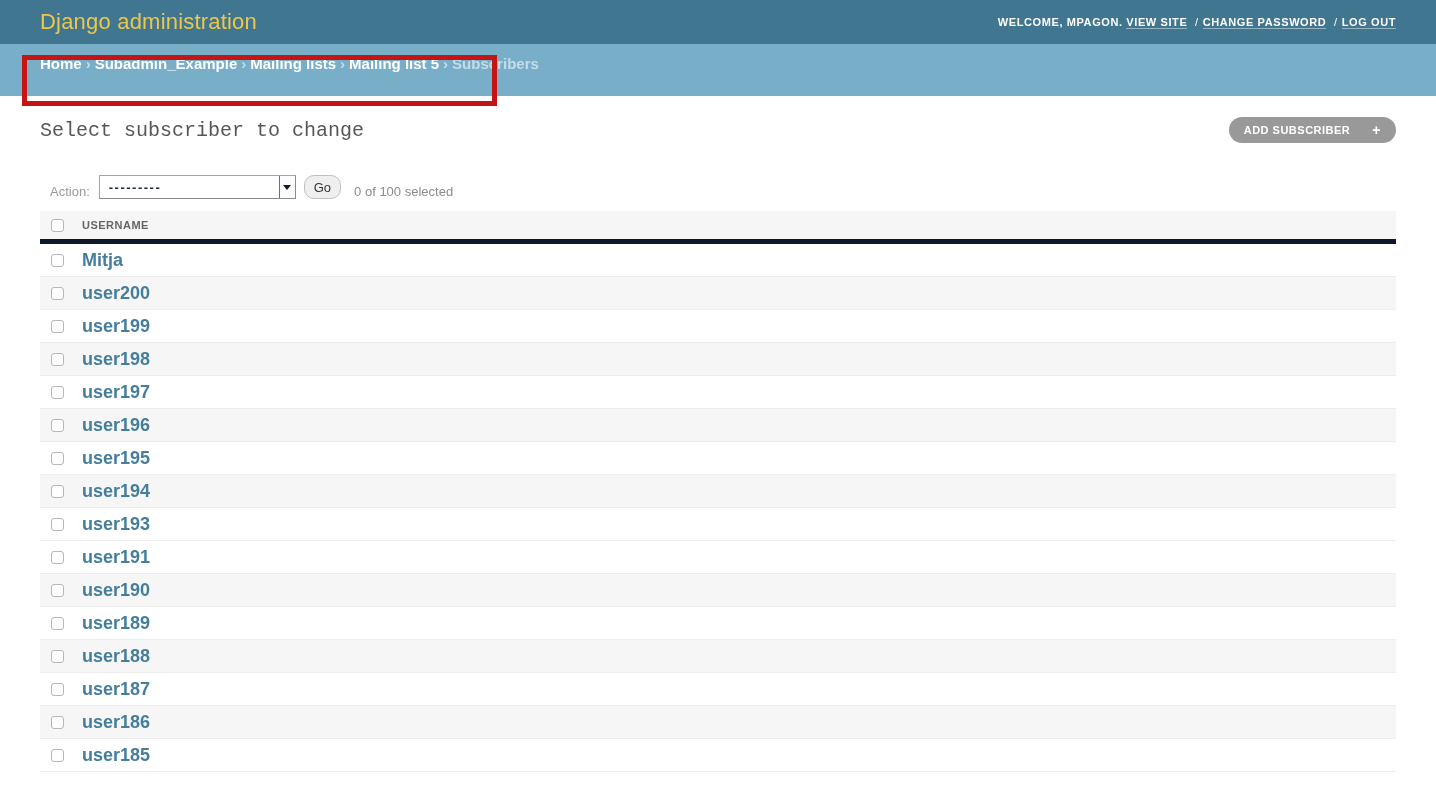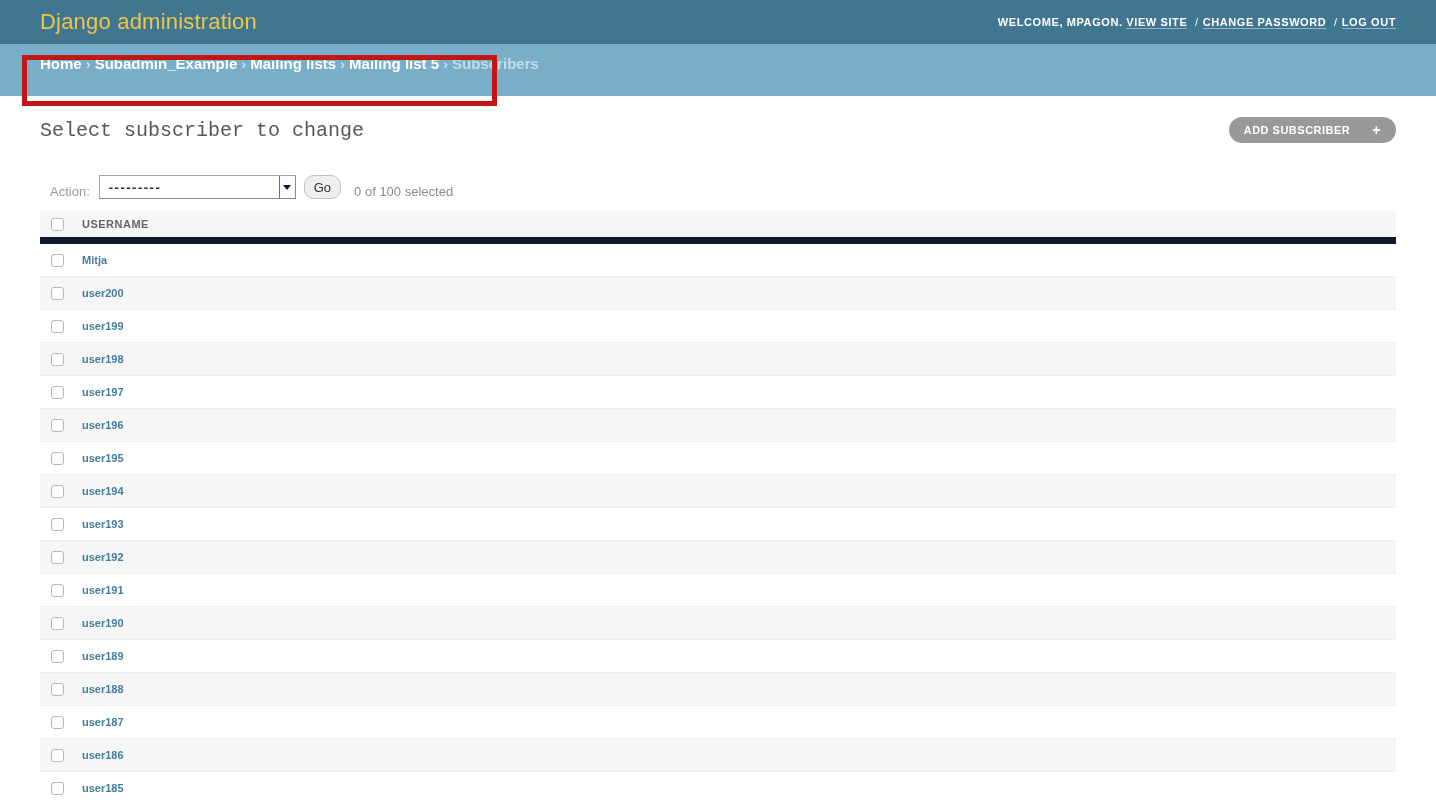--- a/index.html
+++ b/index.html
@@ -94,32 +94,32 @@
     height:24px;padding:4px 9px;font-family:"Liberation Sans",sans-serif;
     font-size:13px;color:#333;cursor:pointer;
   }
   .action-counter{margin-left:13px;color:#8c8c8c;}
   
   .changelist{margin-top:12px;}
   .trow{
     height:33px;display:flex;align-items:center;
     border-bottom:1px solid #ededed;background:#fff;
   }
-  .trow.head{background:var(--table-header-bg);border-bottom:7px solid #0f172a;}
+  .trow.head{background:var(--table-header-bg);border-bottom:5px solid #0f172a;}
   .trow.stripe{background:var(--row-stripe);}
   .checkbox{
     width:13px;height:13px;margin-left:11px;flex:0 0 13px;
     border:1px solid #b7b7b7;border-radius:3px;background:#fff;cursor:pointer;
   }
   .col-header{
     margin-left:18px;font-size:11px;font-weight:700;color:#666;
     letter-spacing:.5px;text-transform:uppercase;
   }
   .row-link{
-    margin-left:18px;font-size:11px;font-weight:700;color:var(--link);
+    margin-left:18px;font-size:18px;font-weight:700;color:var(--link);
     text-decoration:none;cursor:pointer;
   }
 </style>
 </head>
 <body>
 
 <div class="hdr">
   <div class="brand">Django administration</div>
   <div class="user-tools">
     <span>WELCOME,</span>
@@ -188,24 +188,20 @@
           <a class="row-link">user195</a>
         </div>
         <div class="trow stripe">
           <span class="checkbox"></span>
           <a class="row-link">user194</a>
         </div>
         <div class="trow">
           <span class="checkbox"></span>
           <a class="row-link">user193</a>
         </div>
-        <div class="trow stripe">
-          <span class="checkbox"></span>
-          <a class="row-link">user192</a>
-        </div>
         <div class="trow">
           <span class="checkbox"></span>
           <a class="row-link">user191</a>
         </div>
         <div class="trow stripe">
           <span class="checkbox"></span>
           <a class="row-link">user190</a>
         </div>
         <div class="trow">
           <span class="checkbox"></span>

